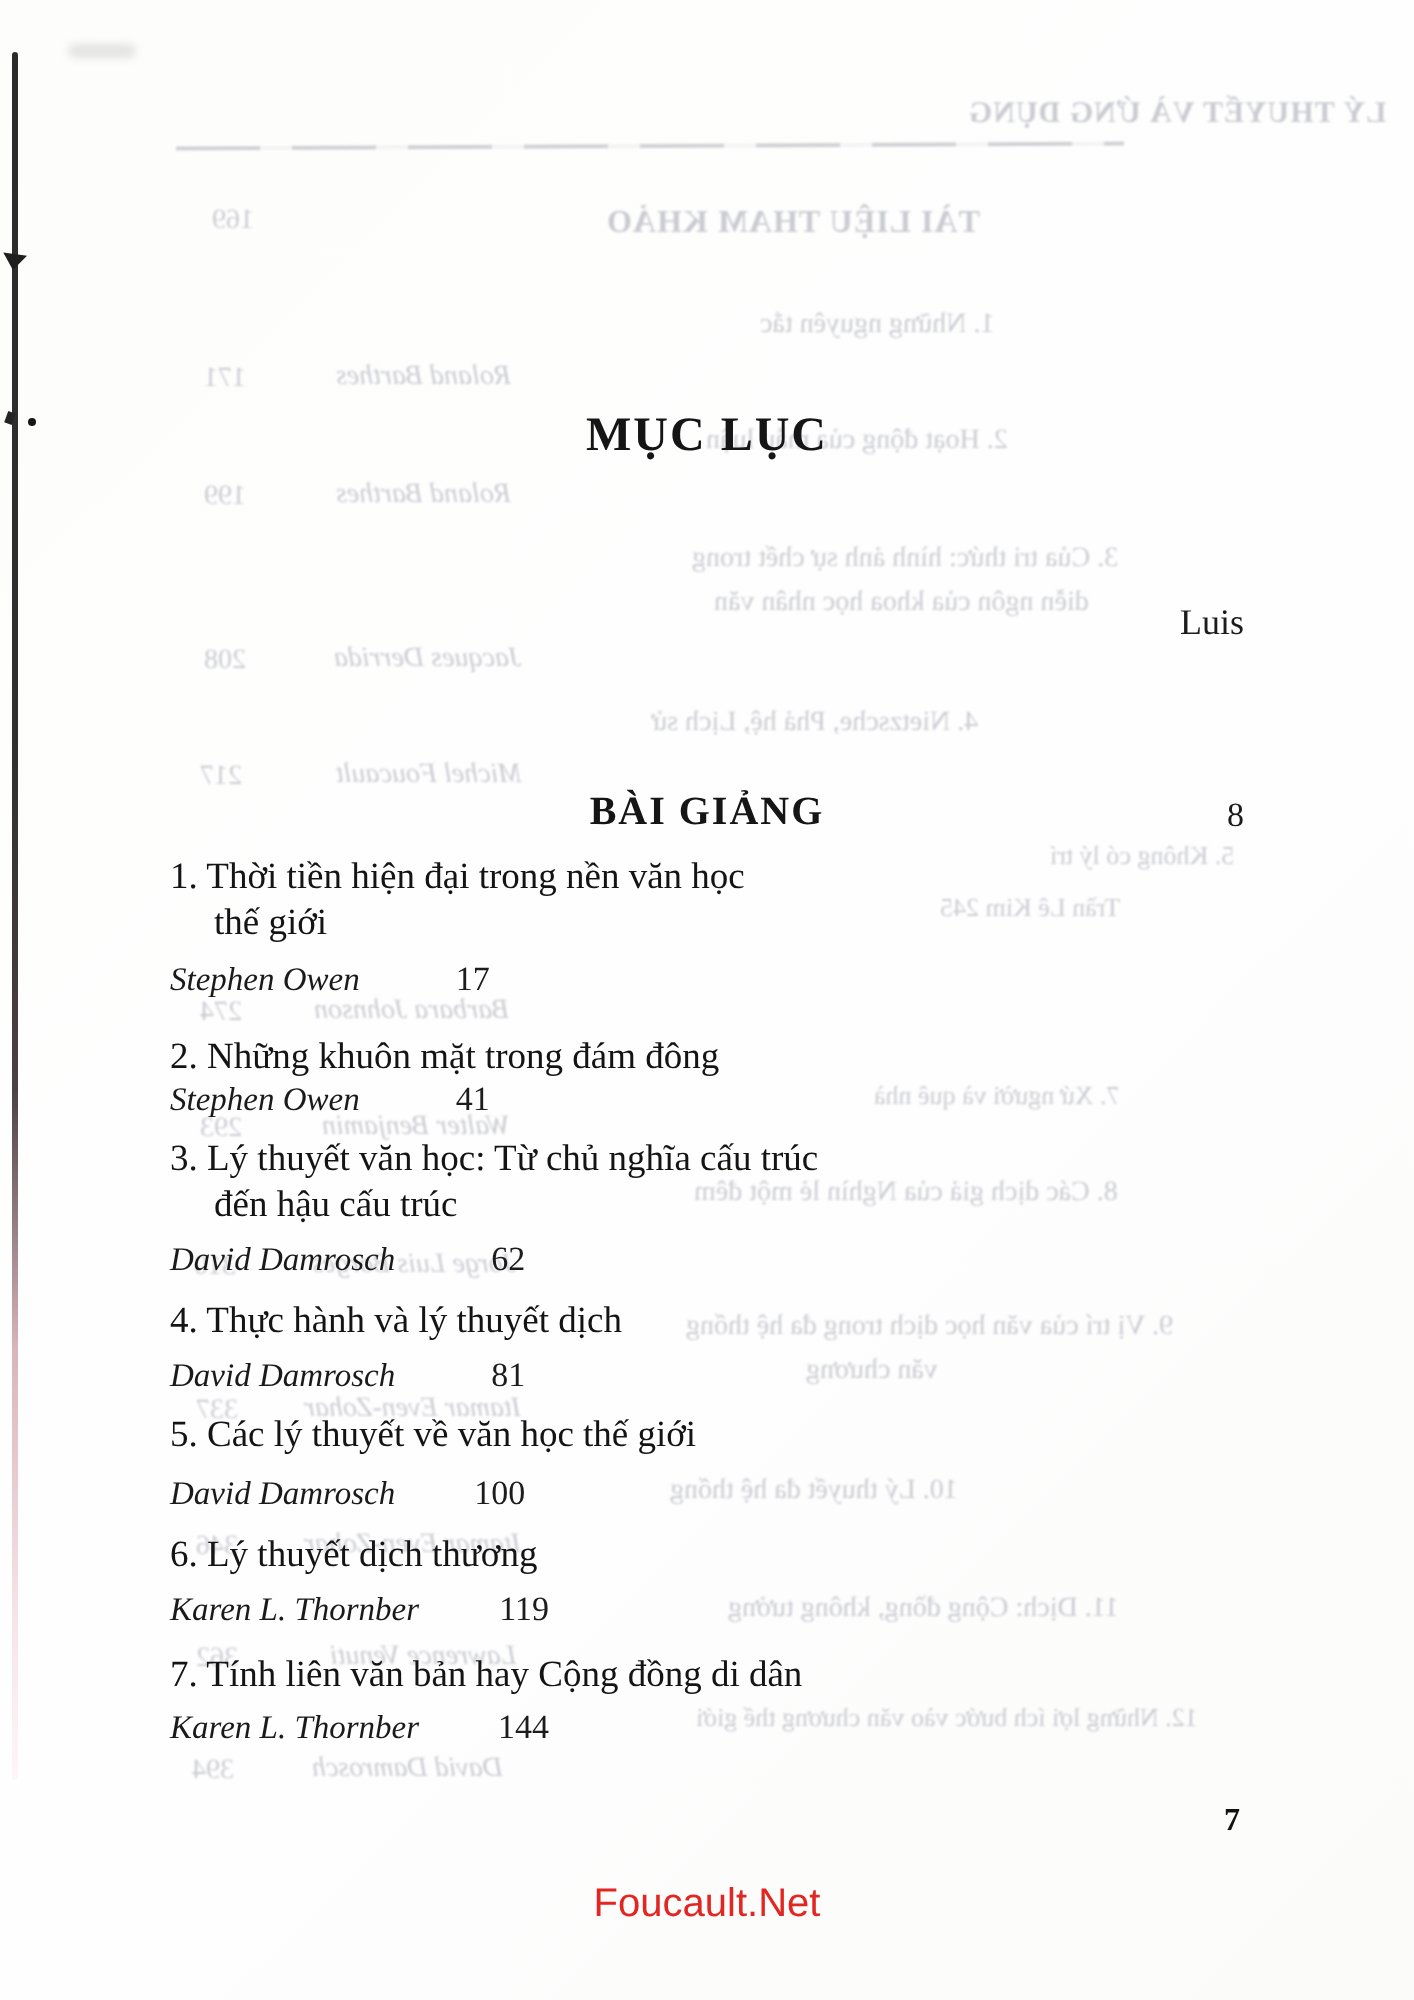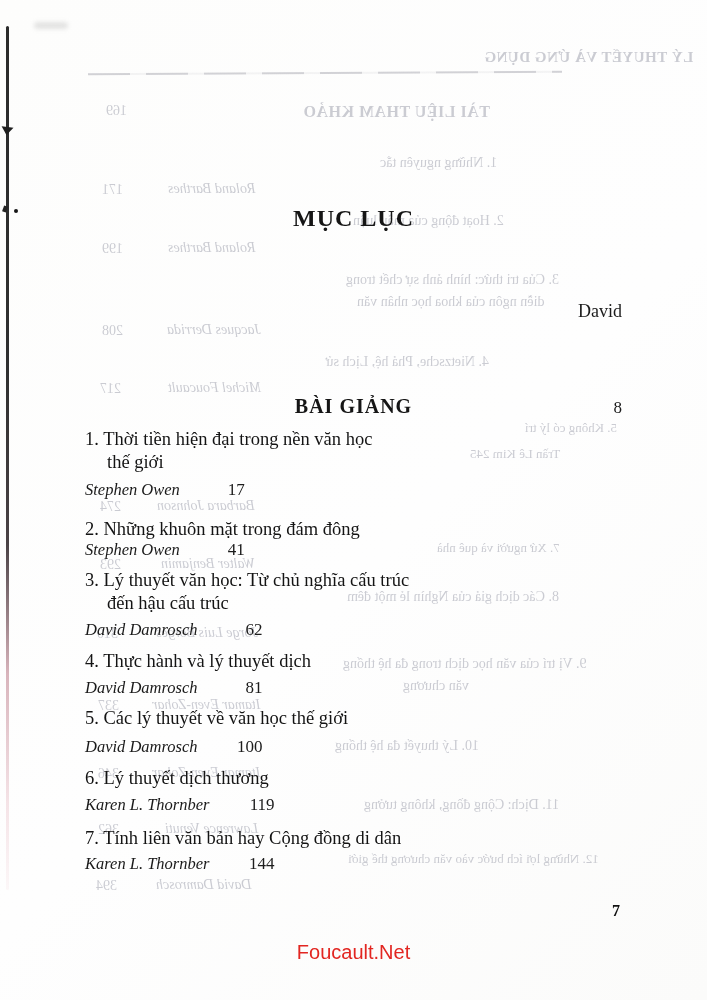--- a/index.html
+++ b/index.html
@@ -158,21 +158,21 @@
       <div class="bleed-item" style="top: 797px; right: 148px; font-size: 14px;">11. Dịch: Cộng đồng, không tưởng</div>
       <div class="bleed-item it" style="top: 821px; right: 449px; font-size: 14px;">Lawrence Venuti</div>
       <div class="bleed-item" style="top: 822px; right: 588px; font-size: 14px;">362</div>
       <div class="bleed-item" style="top: 851px; right: 108px; font-size: 13px;">12. Những lợi ích bước vào văn chương thế giới</div>
       <div class="bleed-item it" style="top: 877px; right: 455px; font-size: 14px;">David Damrosch</div>
       <div class="bleed-item" style="top: 878px; right: 590px; font-size: 14px;">394</div>
     </div>
 
   <h1 class="title">MỤC LỤC</h1>
 
-  <div class="trang-row">David</div>
+  <div class="trang-row">Luis</div>
 
 
   <div class="section-row">
     <h2 class="section-heading">BÀI GIẢNG</h2>
     <span class="pnum">8</span>
   </div>
 
   <div class="toc-list" id="toc-list">
   <div class="toc-entry">
     <div class="entry-title"><span class="num">1.</span> <span class="l1">Thời tiền hiện đại trong nền văn học</span><span class="l2-sep"><br><span class="l2">thế giới</span></span></div>

